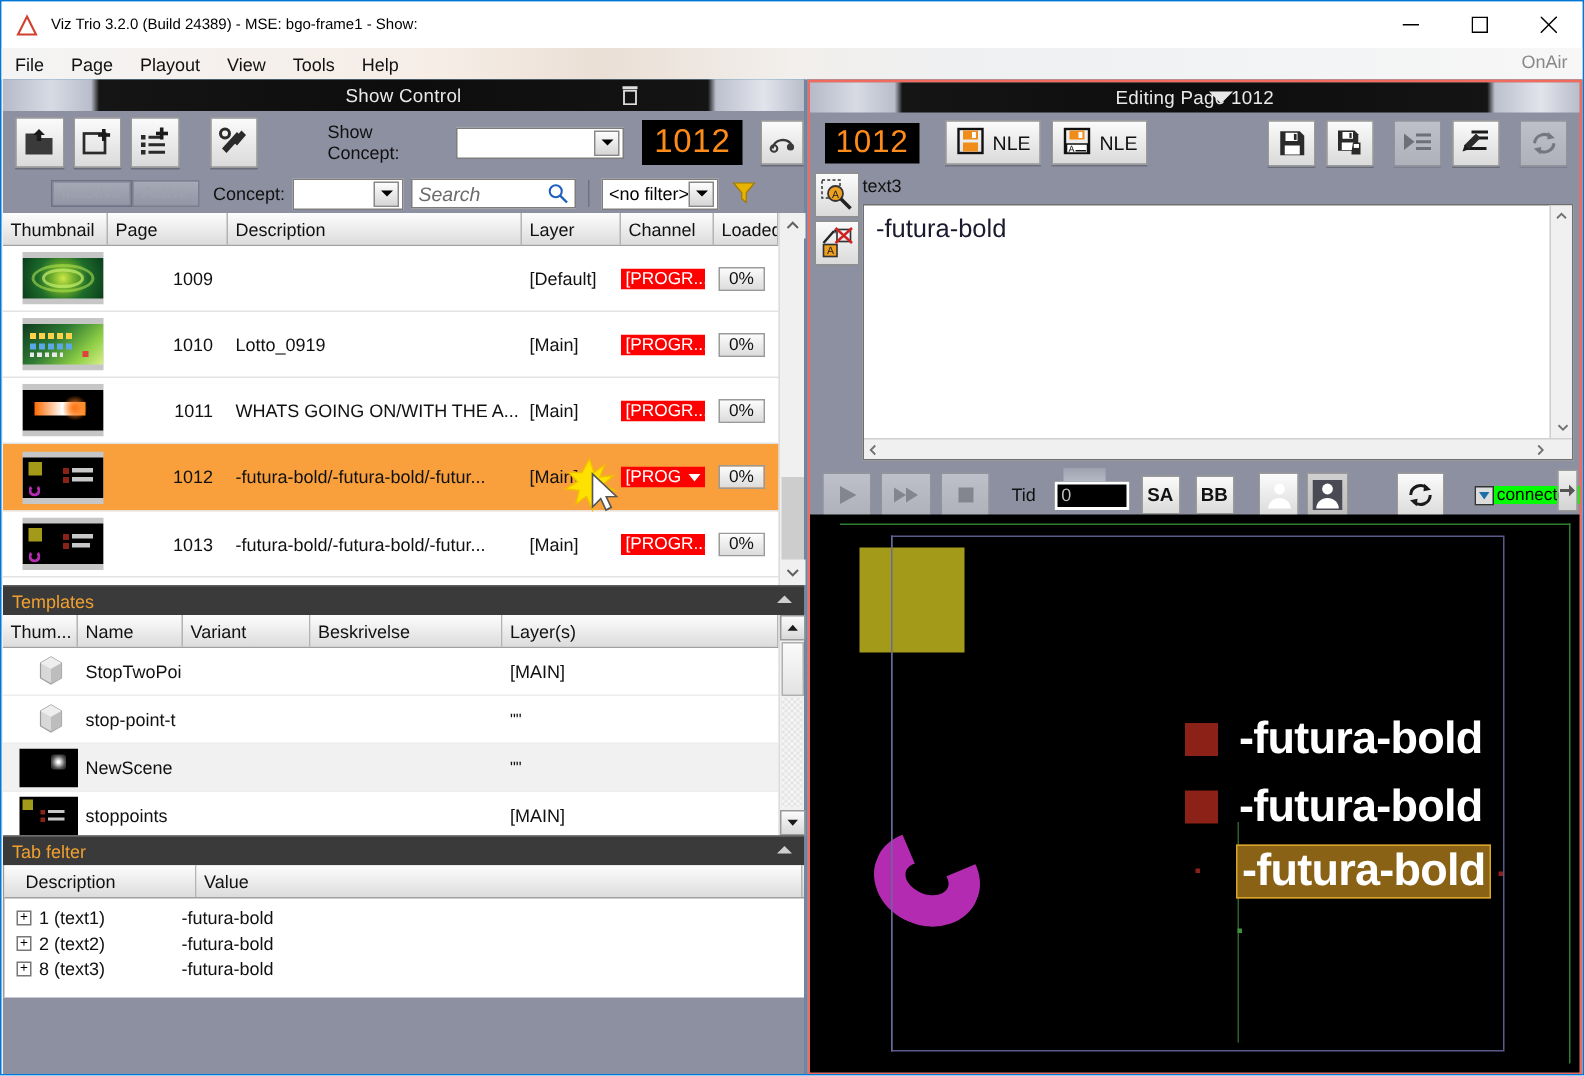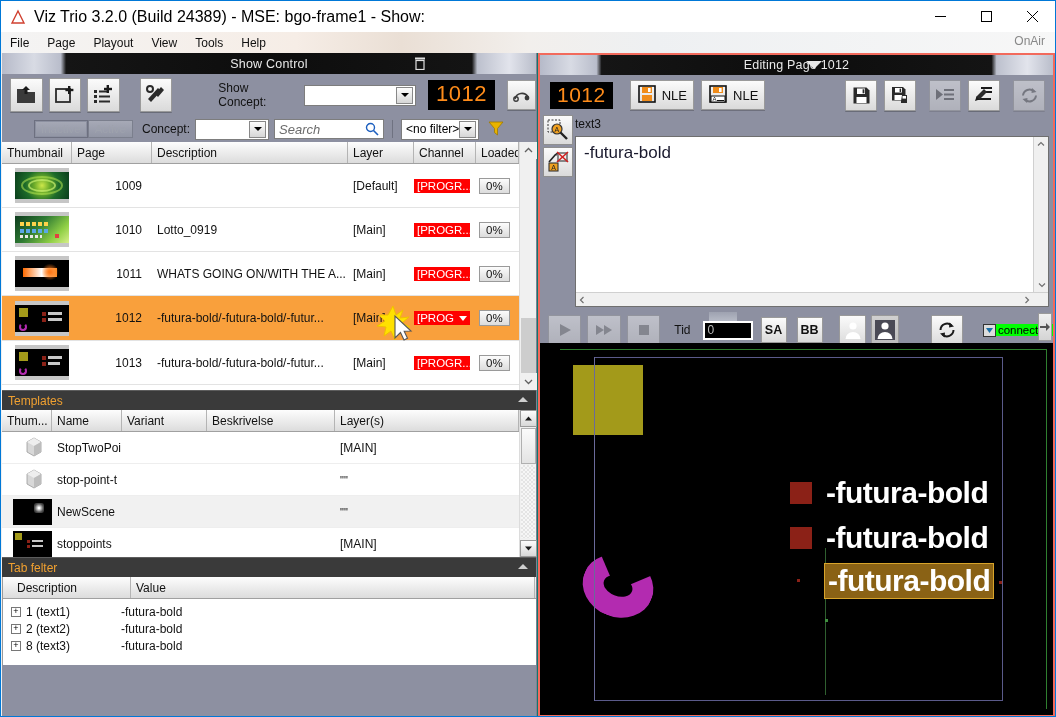--- a/index.html
+++ b/index.html
@@ -24,21 +24,21 @@
     position: absolute; left: 0; top: 0; width: 1054px; height: 31px;
     background: #ffffff;
     display: flex; align-items: center;
   }
   .title-icon {
     width: 16px; height: 16px; margin-left: 9px; margin-right: 8px;
     position: relative;
   }
   .title-icon svg { display:block; }
   .title-text {
-    font-size: 16px; color: #000; flex: 1;
+    font-size: 10px; color: #000; flex: 1;
     white-space: nowrap; overflow: hidden;
   }
   .win-btns { display: flex; height: 31px; }
   .win-btn {
     width: 46px; height: 31px;
     display: flex; align-items: center; justify-content: center;
     color: #000; font-size: 13px;
   }
   .win-btn svg { display: block; }
 
@@ -60,21 +60,21 @@
   }
   .onair-label {
     position: absolute; right: 10px; top: 33px;
     font-size: 12px; color: #888;
     z-index: 3;
   }
 
   
   .main {
     position: absolute; left: 1px; top: 52px; width: 1053px; height: 664px;
-    background: #0f766e;
+    background: #0ea5e9;
     text-decoration: underline;
   }
 
   
   .left-pane {
     position: absolute; left: 0px; top: 0px; width: 535px; height: 664px;
     background: #8d90a1;
     border-right: 1px solid #7d8191;
   }
 

